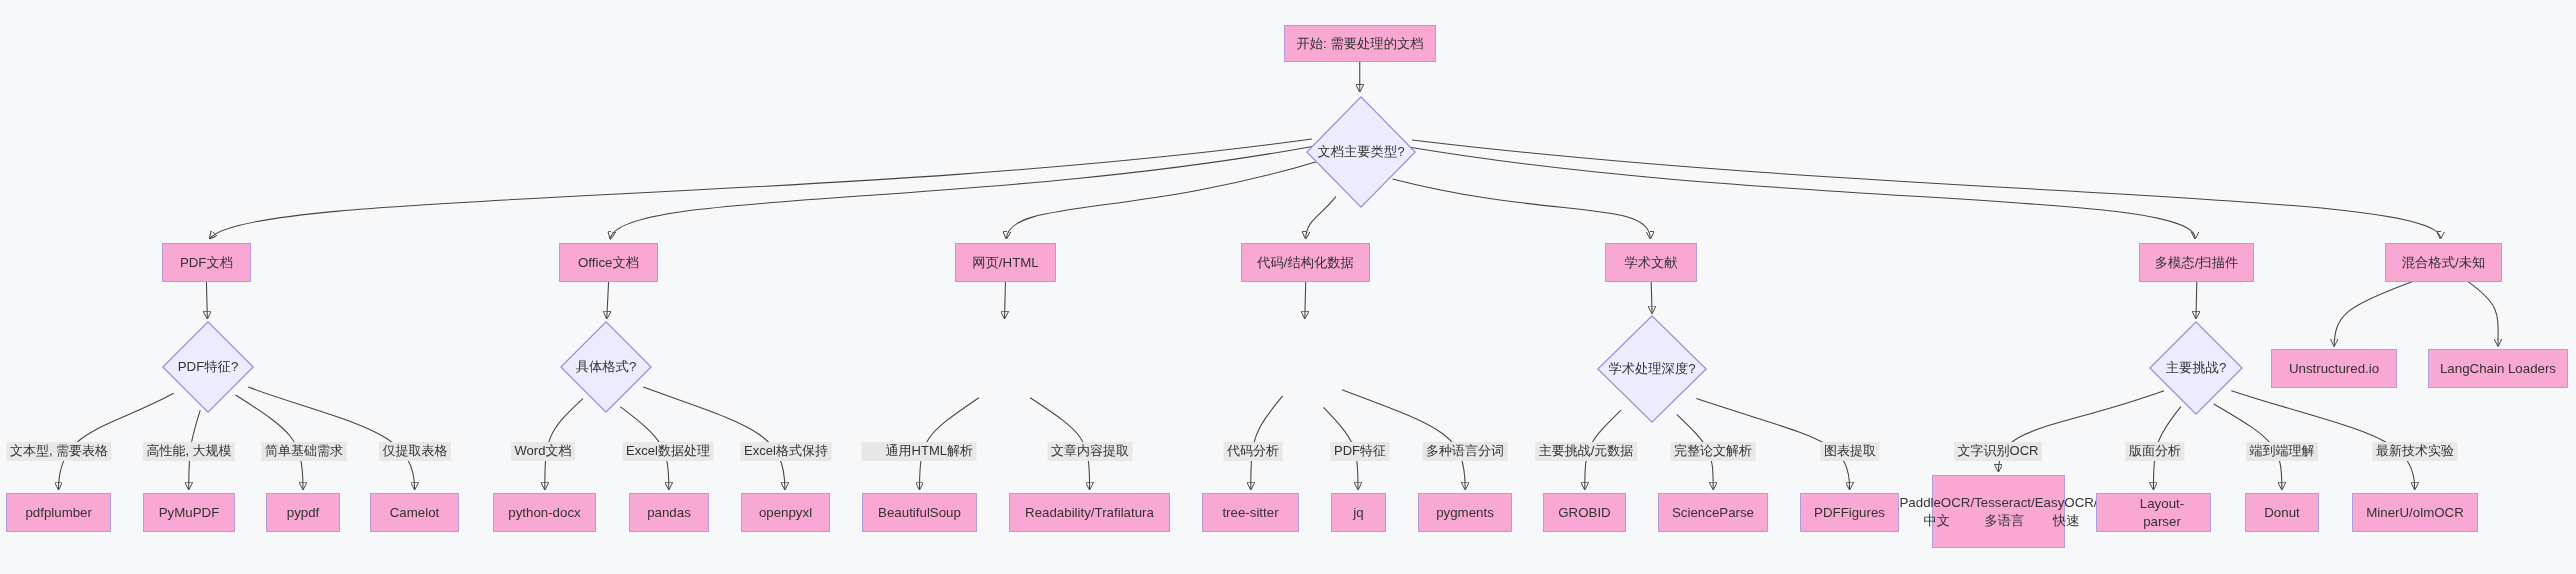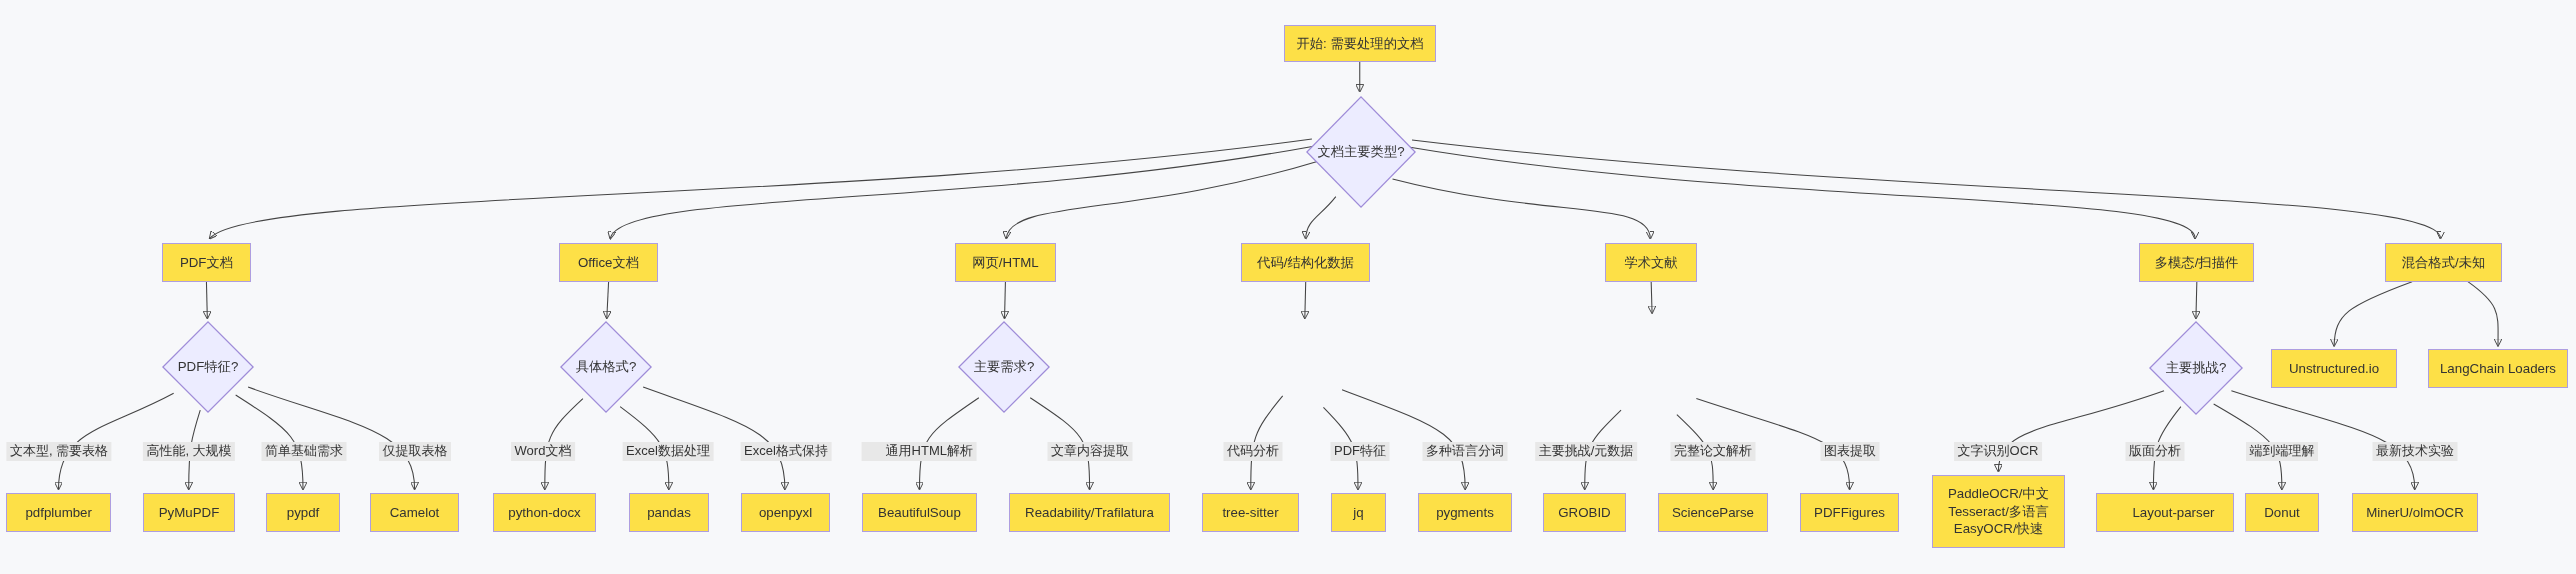--- a/index.html
+++ b/index.html
@@ -13,27 +13,27 @@
   svg.edges{position:absolute;left:0;top:0;width:2576px;height:574px;pointer-events:none;}
   svg.edges path{fill:none;stroke:#444;stroke-width:1.2px;}
 
   .node{
     position:absolute;
     display:flex;align-items:center;justify-content:center;text-align:center;
     font-size:13.3px;line-height:1.35;
     box-sizing:border-box;
   }
   .rect{
-    background:#fde047;
+    background:#f9a8d4;
     border:0.9px solid #AE9EE0;
     height:39px;
     padding:0 7px;
   }
   .rect.start{height:37px;}
-  .rect.tall{height:73px;flex-direction:column;padding:5.3px 7px;}
+  .rect.tall{height:73px;flex-direction:row;padding:5.3px 7px;}
   .diamond{background:transparent;}
   .diamond::before{
     content:"";position:absolute;inset:0;background:#9E8BD8;
     clip-path:polygon(50% 0,100% 50%,50% 100%,0 50%);
   }
   .diamond::after{
     content:"";position:absolute;inset:1.8px;background:#ECECFF;
     clip-path:polygon(50% 0,100% 50%,50% 100%,0 50%);
   }
   .diamond span{position:relative;z-index:1;padding:0 5.3px;}
@@ -113,22 +113,22 @@
   <div class="node rect" style="left:1605px;top:243px;width:92px;">学术文献</div>
   <div class="node rect" style="left:2139px;top:243px;width:115px;">多模态/扫描件</div>
   <div class="node rect" style="left:2385px;top:243px;width:117px;">混合格式/未知</div>
 
   <div class="node diamond" style="left:560px;top:321px;width:92px;height:92px;">
       <span>具体格式?</span>
     </div>
   <div class="node diamond" style="left:162px;top:321px;width:92px;height:92px;">
       <span>PDF特征?</span>
     </div>
-  <div class="node diamond" style="left:958px;top:321px;width:92px;height:92px;">
-      <span>主要需求?</span>
+  <div class="node diamond" style="left:1597px;top:315px;width:110px;height:108px;">
+      <span>学术处理深度?</span>
     </div>
   <div class="node diamond" style="left:2149px;top:321px;width:94px;height:94px;">
       <span>主要挑战?</span>
     </div>
 
   <div class="node rect" style="left:2271px;top:349px;width:126px;">Unstructured.io</div>
   <div class="node rect" style="left:2428px;top:349px;width:140px;">LangChain Loaders</div>
 
   <div class="elabel" style="left:59px;top:442px;">文本型, 需要表格</div>
   <div class="elabel" style="left:189px;top:442px;">高性能, 大规模</div>
@@ -163,18 +163,18 @@
   <div class="node rect" style="left:1331px;top:493px;width:55px;">jq</div>
   <div class="node rect" style="left:1418px;top:493px;width:94px;">pygments</div>
   <div class="node rect" style="left:1543px;top:493px;width:83px;">GROBID</div>
   <div class="node rect" style="left:1658px;top:493px;width:110px;">ScienceParse</div>
   <div class="node rect" style="left:1800px;top:493px;width:99px;">PDFFigures</div>
   <div class="node rect tall" style="left:1932px;top:475px;width:133px;">
     <span>PaddleOCR/中文</span>
     <span>Tesseract/多语言</span>
     <span>EasyOCR/快速</span>
   </div>
-  <div class="node rect" style="left:2096px;top:493px;width:138px;padding-left:24px;">Layout-parser</div>
+  <div class="node rect" style="left:2096px;top:493px;width:115px;padding-left:24px;">Layout-parser</div>
   <div class="node rect" style="left:2245px;top:493px;width:74px;">Donut</div>
   <div class="node rect" style="left:2352px;top:493px;width:126px;">MinerU/olmOCR</div>
 
 </div>
 
 
 </body></html>

